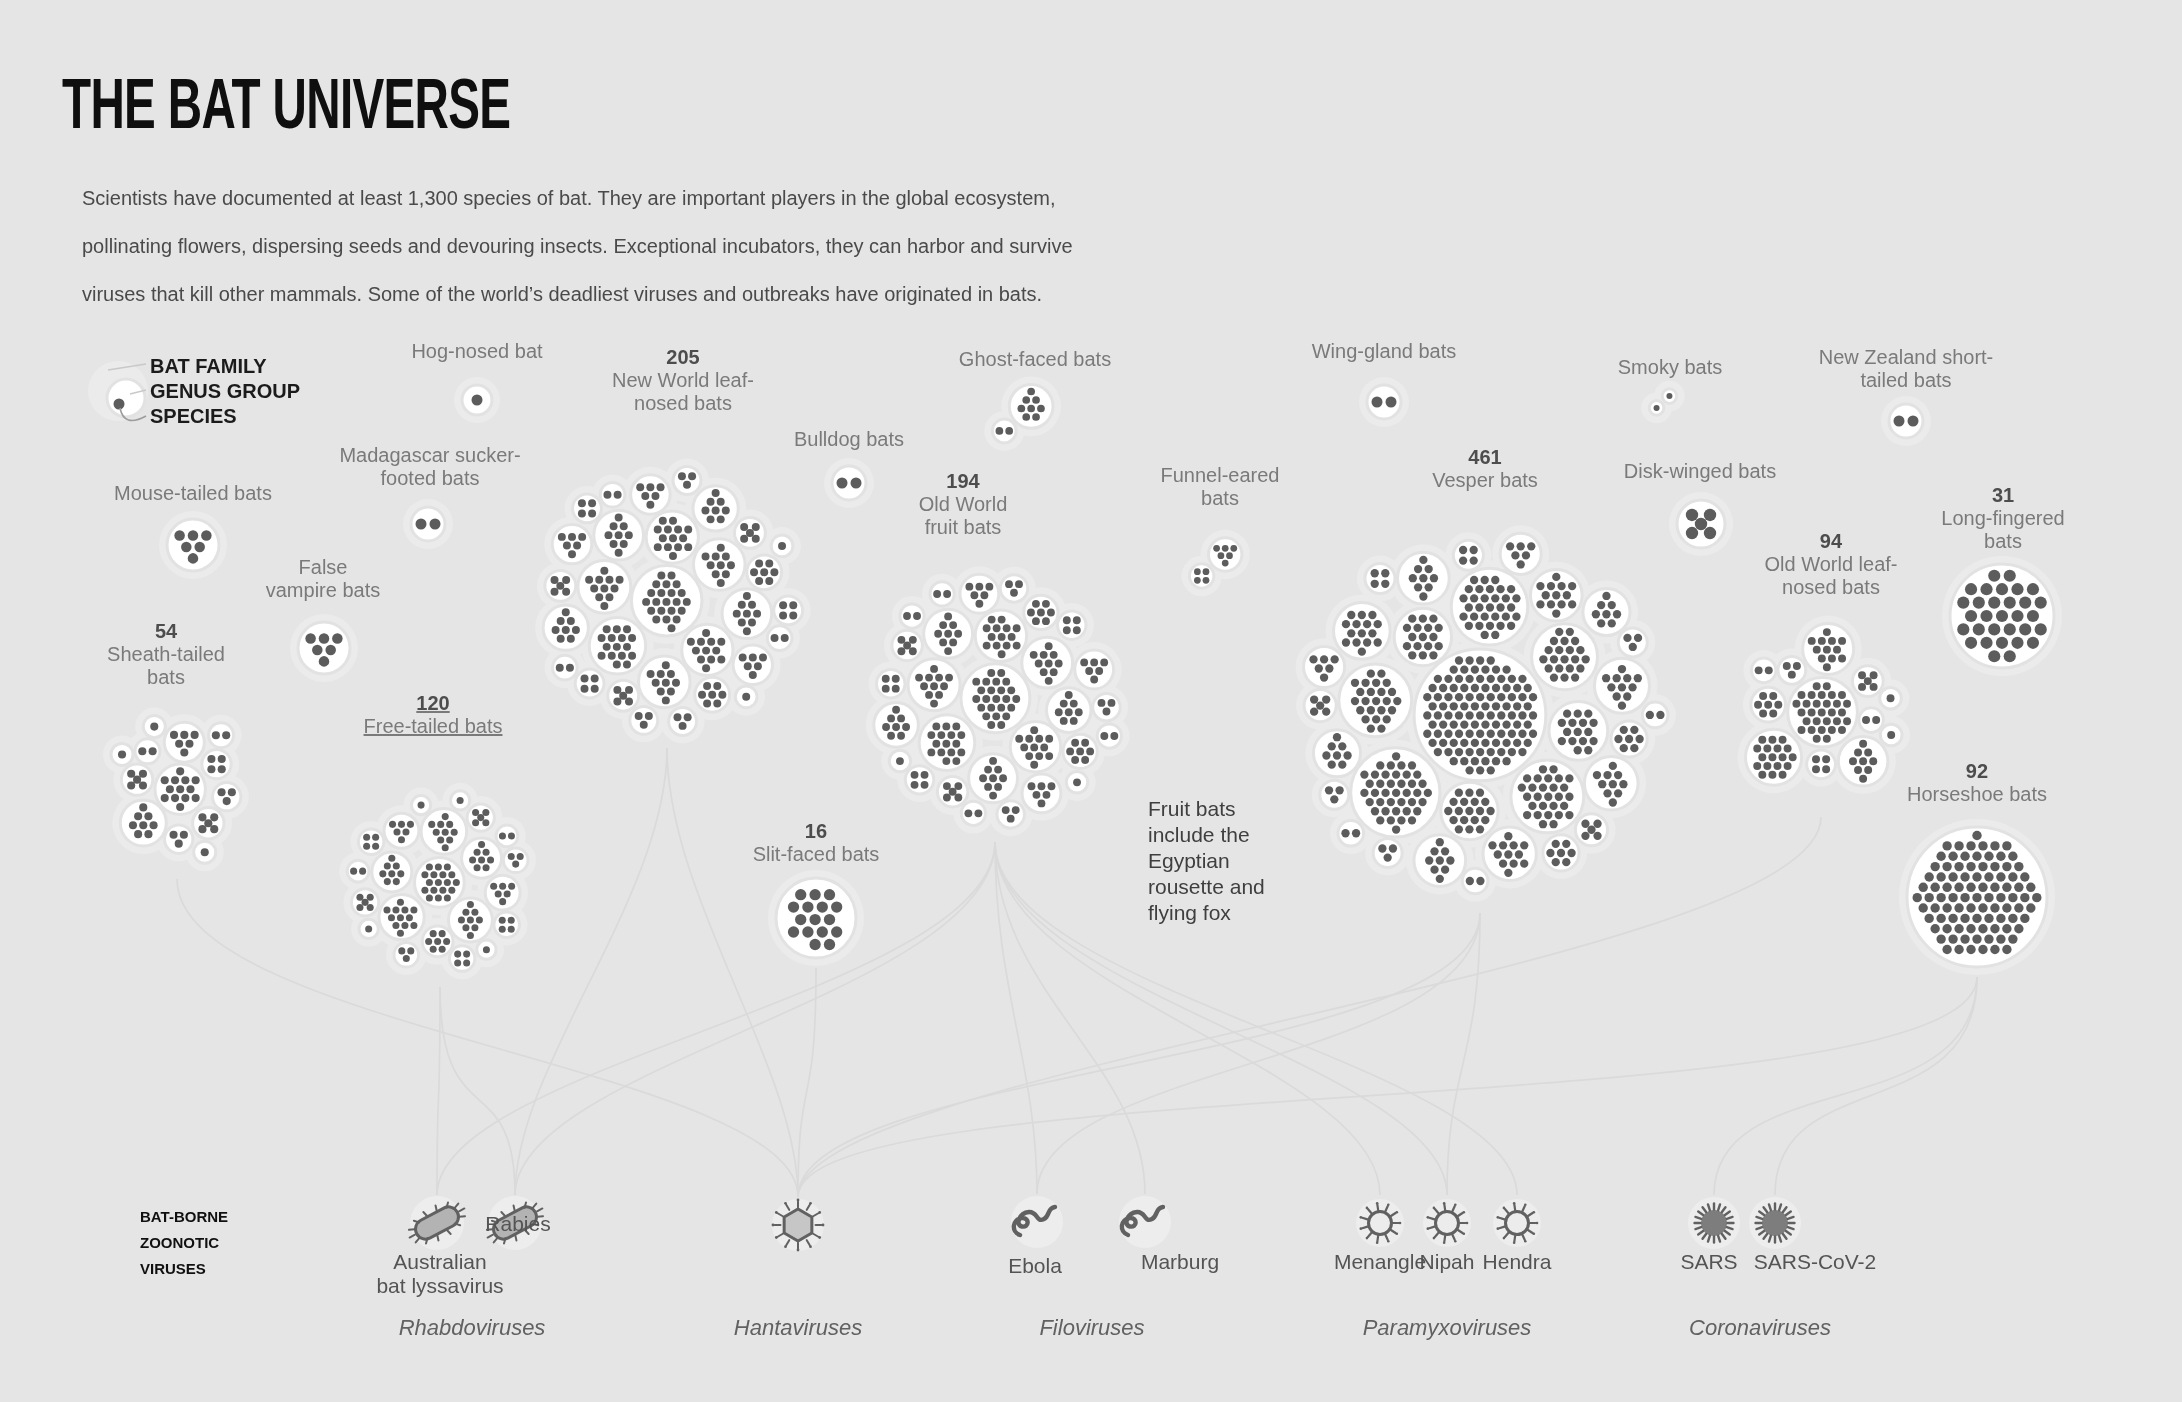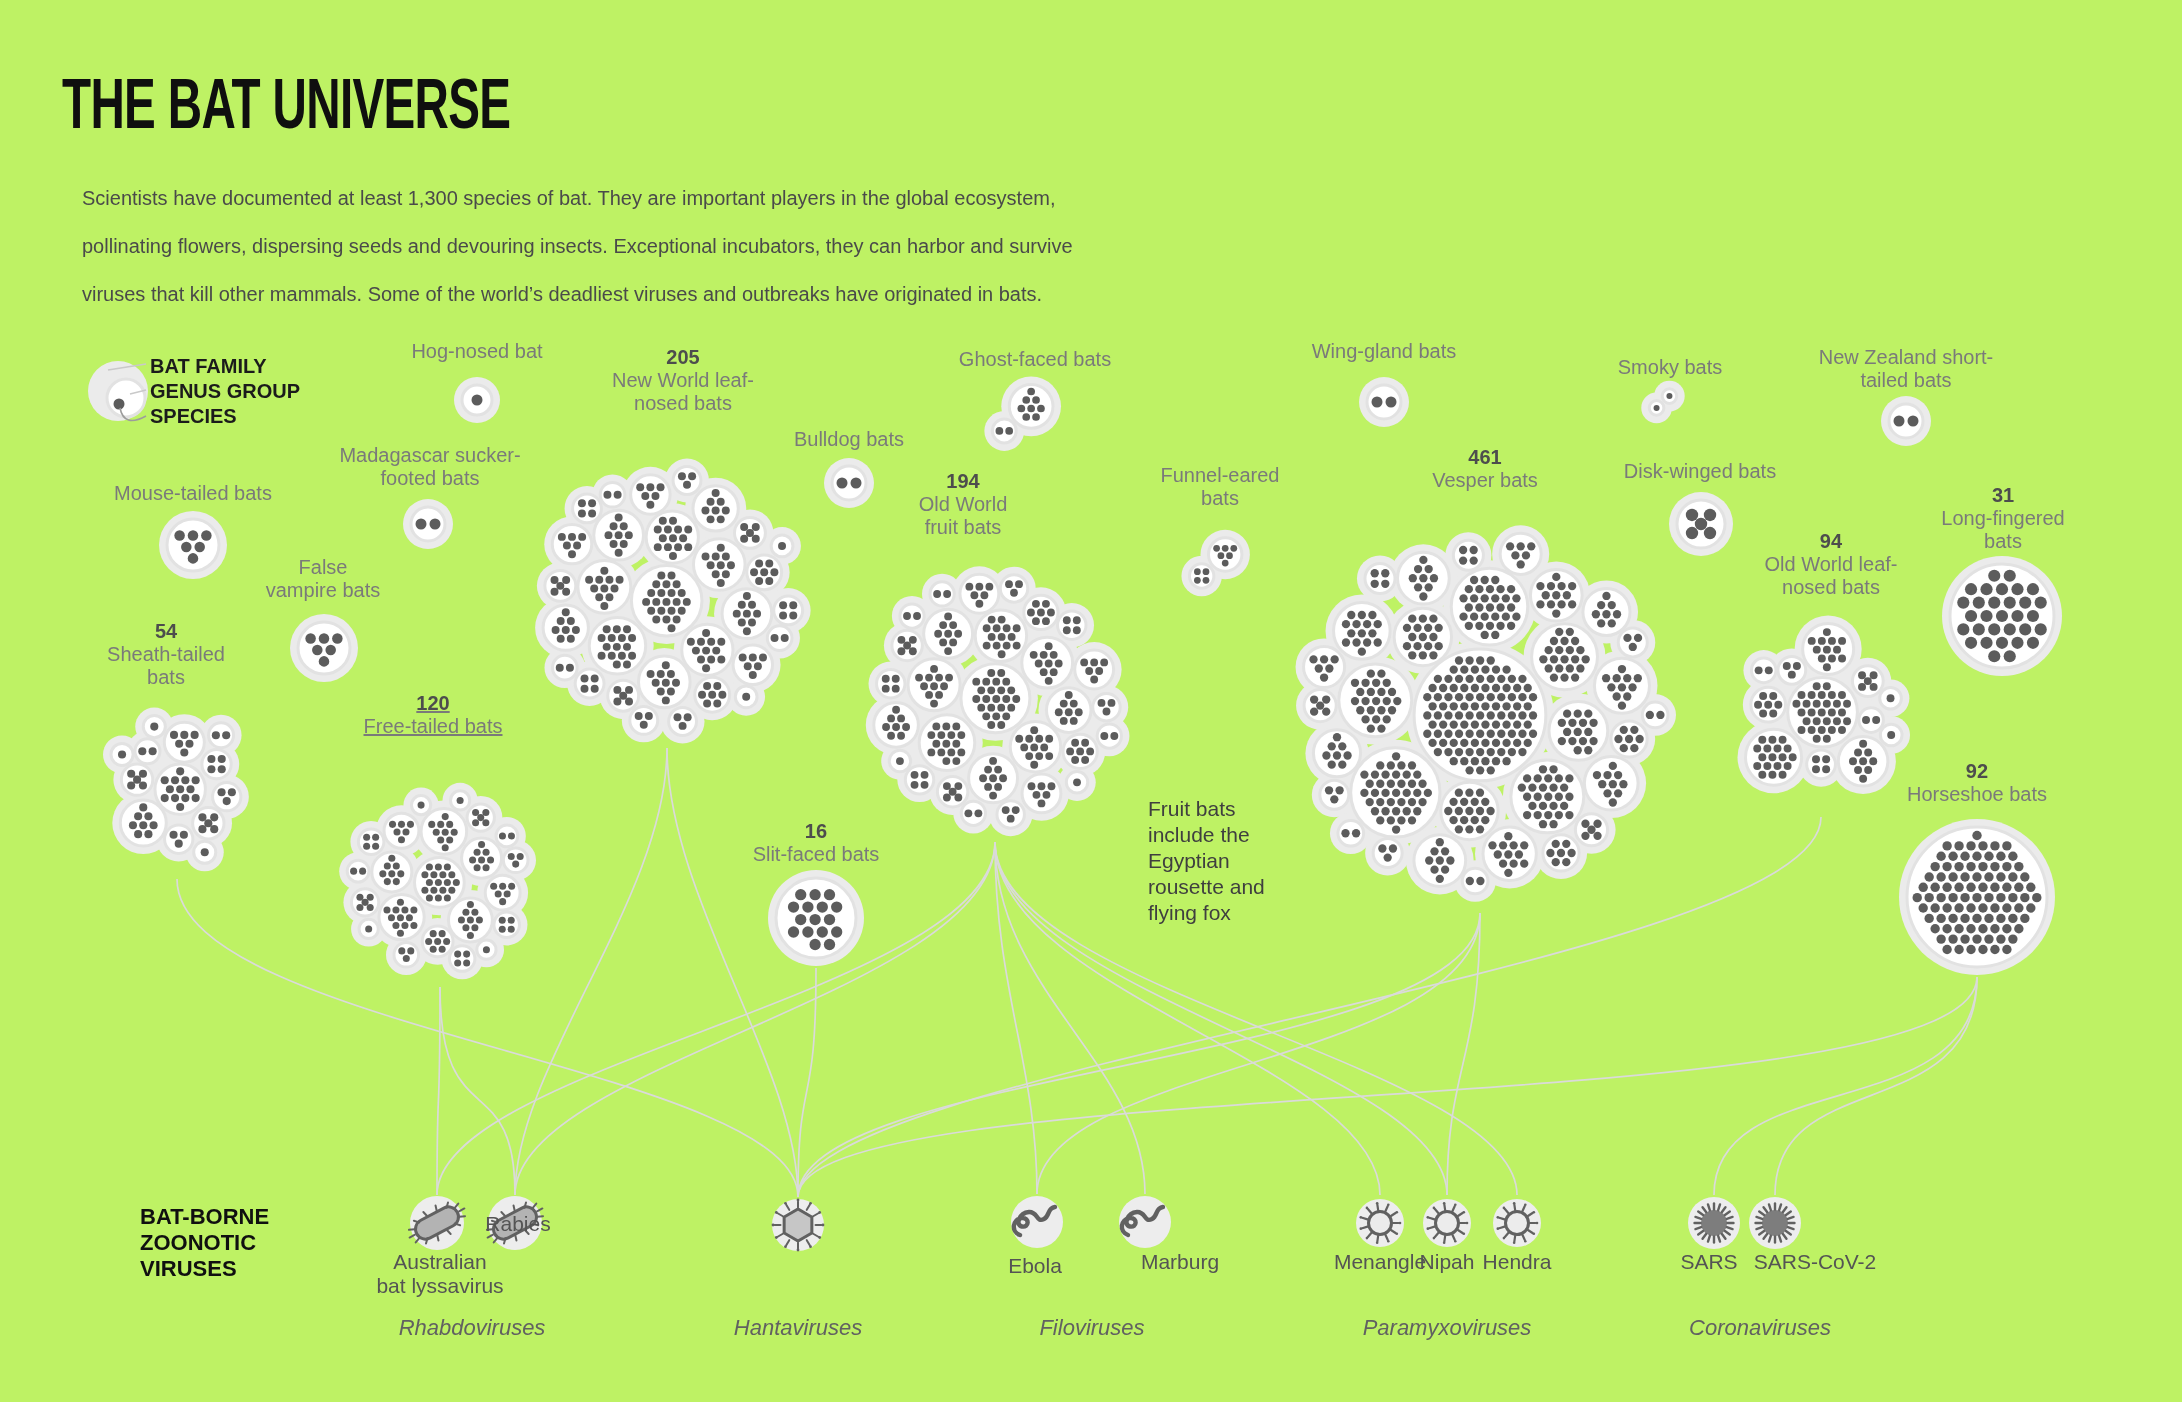--- a/index.html
+++ b/index.html
@@ -1,26 +1,26 @@
 <!DOCTYPE html>
 <html><head>
 <meta charset="utf-8">
 <style>
   html,body{margin:0;padding:0;background:#fff;}
-  #canvas{position:relative;width:2182px;height:1402px;background:#bef264;overflow:hidden;
+  #canvas{position:relative;width:2182px;height:1402px;background:#e5e5e5;overflow:hidden;
           font-family:"Liberation Sans",sans-serif;}
   #diagram{position:absolute;left:0;top:0;}
   .abs{position:absolute;}
   #title{left:62px;top:64px;font-size:70px;font-weight:800;color:#0f0f0f;
          letter-spacing:-1px;transform:scaleX(0.68);transform-origin:0 0;white-space:nowrap;margin:0;}
   #subtitle{left:66px;top:158px;width:1620px;font-size:20px;line-height:48px;color:#4a4a4a;
             white-space:pre-line;margin:16px;}
   .legend-lab{left:150px;font-size:20px;line-height:24px;font-weight:bold;color:#1b1b1b;white-space:nowrap;}
   #annotation{left:1148px;top:796px;width:170px;font-size:21px;line-height:26px;color:#3f3f3f;white-space:pre-line;}
-  #viruses-header{left:140px;top:1204px;font-size:22px;line-height:26px;font-weight:bold;color:#101010;white-space:pre-line;}
+  #viruses-header{left:140px;top:1204px;font-size:15px;line-height:26px;font-weight:bold;color:#101010;white-space:pre-line;}
   .cluster-label{position:absolute;transform:translateX(-50%);text-align:center;
                  font-size:20px;line-height:23px;color:#7a7a7a;white-space:pre-line;}
   .cluster-label .cnt{font-weight:bold;color:#4d4d4d;}
   .virus-label{position:absolute;transform:translateX(-50%);text-align:center;
                font-size:21px;line-height:24px;color:#545454;white-space:pre-line;}
   .group-label{position:absolute;transform:translateX(-50%);text-align:center;
                font-style:italic;font-size:22px;color:#616161;white-space:nowrap;}
   #source{left:64px;top:1368px;font-size:20px;color:#767676;white-space:nowrap;}
   #source a{color:#767676;text-decoration:underline;}
 </style>

